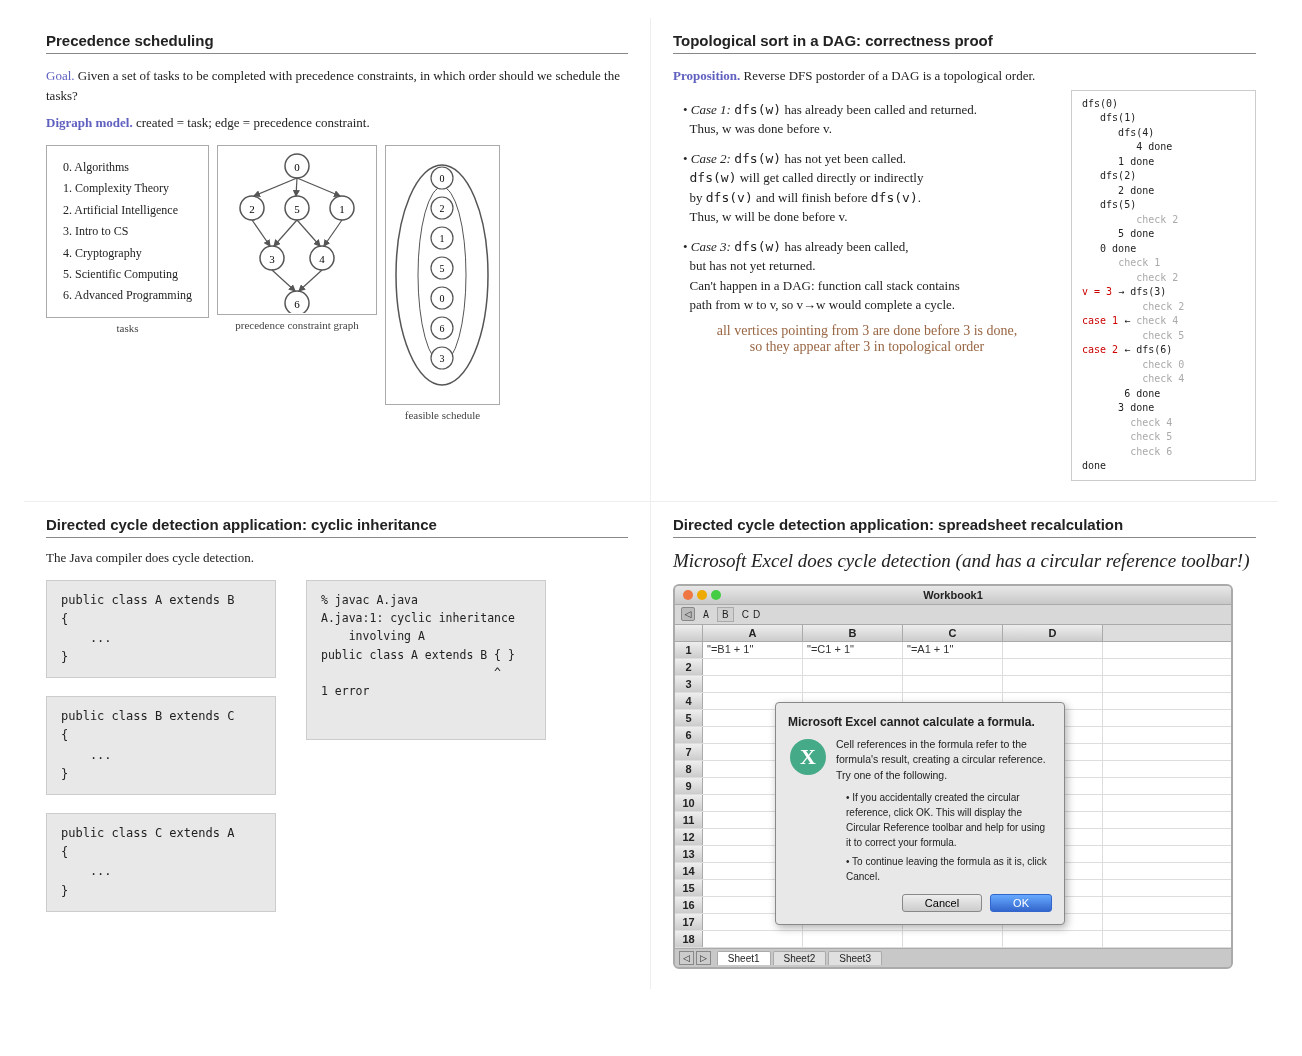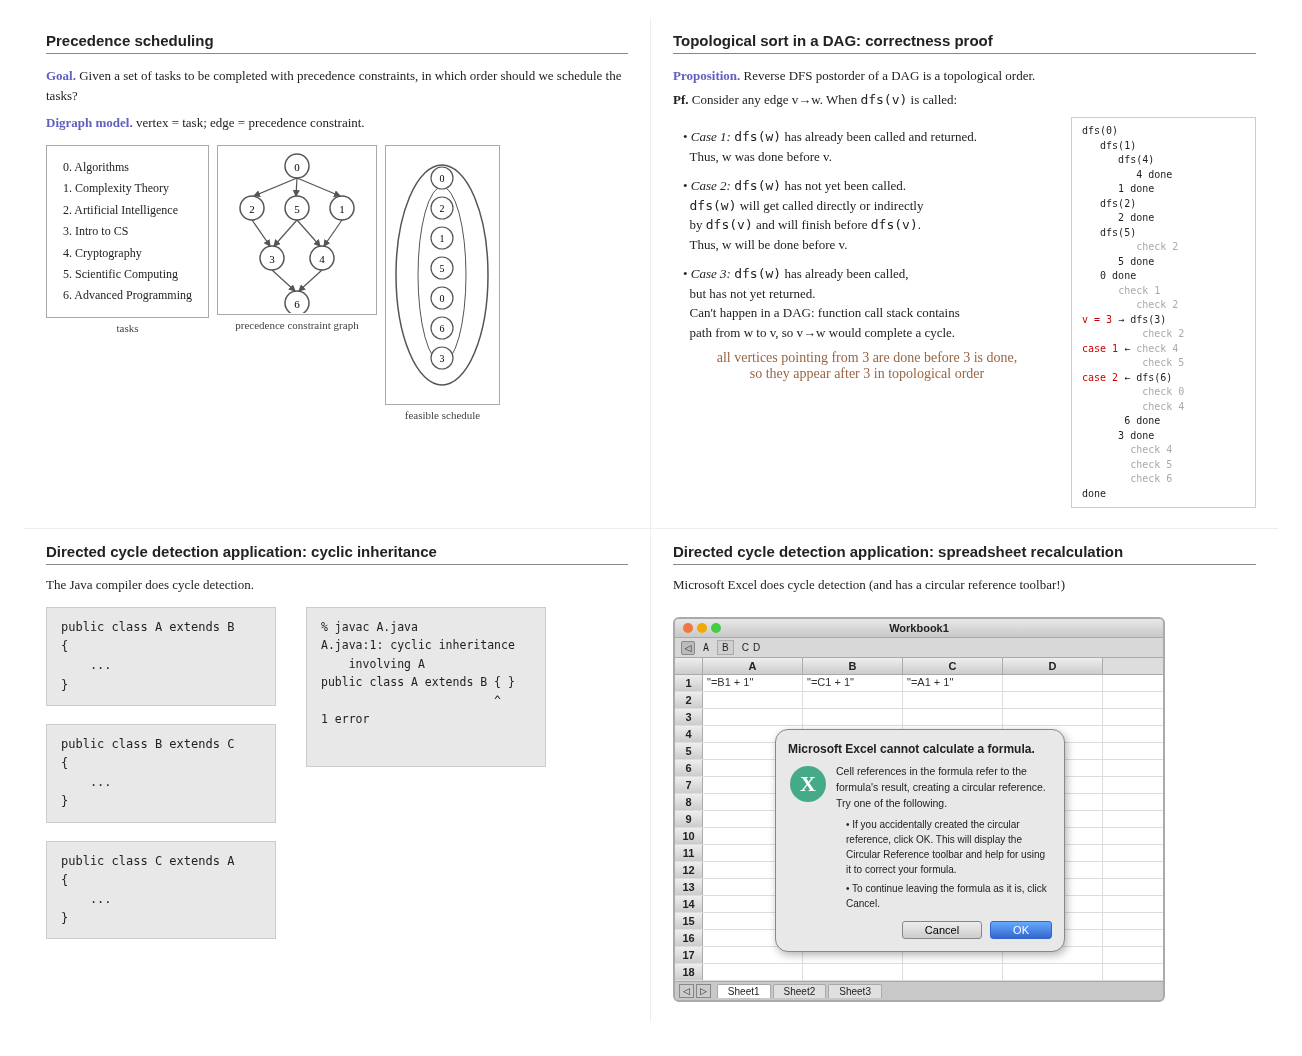--- a/index.html
+++ b/index.html
@@ -24,21 +24,21 @@
     .panel-title {
       font-size: 15px;
       font-weight: bold;
       font-family: Arial, sans-serif;
       border-bottom: 1px solid #888;
       padding-bottom: 4px;
       margin-bottom: 12px;
     }
     .goal-label {
       color: #6060c0;
-      font-weight: bold;
+      font-weight: normal;
     }
     .goal-text {
       font-size: 13px;
       margin-bottom: 10px;
       line-height: 1.5;
     }
     .digraph-label {
       color: #6060c0;
       font-weight: bold;
     }
@@ -153,21 +153,21 @@
       display: flex;
       flex-direction: column;
       gap: 8px;
     }
     
     .excel-container {
       margin-top: 10px;
       border: 2px solid #aaa;
       border-radius: 6px;
       overflow: hidden;
-      width: 492px;
+      width: 560px;
       background: #d0d0d0;
       font-family: Arial, Helvetica, sans-serif;
     }
     .excel-titlebar {
       background: linear-gradient(#e8e8e8, #c8c8c8);
       text-align: center;
       font-size: 11px;
       font-weight: bold;
       padding: 3px;
       border-bottom: 1px solid #aaa;
@@ -240,25 +240,25 @@
     }
     .excel-cell.formula { color: #333; }
     .excel-rows-container {
       background: white;
       overflow: hidden;
       position: relative;
     }
     .excel-dialog {
       position: absolute;
       left: 100px;
-      top: 54px;
+      top: 60px;
       width: 290px;
       background: #e8e8e8;
       border: 1px solid #888;
-      border-radius: 13px;
+      border-radius: 4px;
       box-shadow: 2px 3px 8px rgba(0,0,0,0.3);
       padding: 12px;
       font-family: Arial, sans-serif;
       font-size: 11px;
       z-index: 10;
     }
     .excel-dialog-title {
       font-weight: bold;
       font-size: 12px;
       margin-bottom: 8px;
@@ -335,21 +335,21 @@
 <div class="main-grid">
 
   <div class="panel panel-left">
     <div class="panel-title">Precedence scheduling</div>
 
     <div class="goal-text">
       <span class="goal-label">Goal.</span><span> Given a set of tasks to be completed with precedence constraints, in which order should we schedule the tasks?</span>
     </div>
 
     <div class="digraph-text">
-      <span class="digraph-label">Digraph model.</span><span> vertex = task; edge = precedence constraint.</span>
+      <span class="digraph-label">Digraph model.</span><span> created = task; edge = precedence constraint.</span>
     </div>
 
     <div class="task-graph-area">
       <div class="graph-col">
         <div class="task-list-box">
           <div>0.  Algorithms</div>
           <div>1.  Complexity Theory</div>
           <div>2.  Artificial Intelligence</div>
           <div>3.  Intro to CS</div>
           <div>4.  Cryptography</div>
@@ -438,24 +438,20 @@
         <div class="label-below">feasible schedule</div>
       </div>
     </div>
   </div>
 
   <div class="panel">
     <div class="panel-title">Topological sort in a DAG:  correctness proof</div>
 
     <div class="prop-text">
       <span class="prop-label">Proposition.</span><span>  Reverse DFS postorder of a DAG is a topological order.</span>
-    </div>
-    <div class="pf-text">
-      <span class="pf-label">Pf.</span>
-      <span>  Consider any edge v→w. When <span class="mono">dfs(v)</span> is called:</span>
     </div>
 
     <div class="top-content">
       <div class="top-text">
         <div class="bullet-item">
           • <span class="case-label">Case 1:</span>  <span class="mono">dfs(w)</span> has already been called and returned.<br>
           &nbsp;&nbsp;Thus, w was done before v.
         </div>
         <div class="bullet-item">
           • <span class="case-label">Case 2:</span>  <span class="mono">dfs(w)</span> has not yet been called.<br>
@@ -532,21 +528,21 @@
 A.java:1: cyclic inheritance
     involving A
 public class A extends B { }
                          ^
 1 error</div>
     </div>
   </div>
 
   <div class="panel panel-bottom">
     <div class="panel-title">Directed cycle detection application:  spreadsheet recalculation</div>
-    <div style="font-size:13px;margin-bottom:24px;">Microsoft Excel does cycle detection (and has a circular reference toolbar!)</div>
+    <div style="font-size:19px;margin-bottom:12px;font-style:italic;">Microsoft Excel does cycle detection (and has a circular reference toolbar!)</div>
 
     <div class="excel-container">
 
       <div class="excel-titlebar" style="position:relative;">
         <div style="display:flex;gap:4px;position:absolute;left:8px;top:50%;transform:translateY(-50%);">
           <span class="traffic-light tl-red"></span>
           <span class="traffic-light tl-yellow"></span>
           <span class="traffic-light tl-green"></span>
         </div>
         <span>Workbook1</span>

